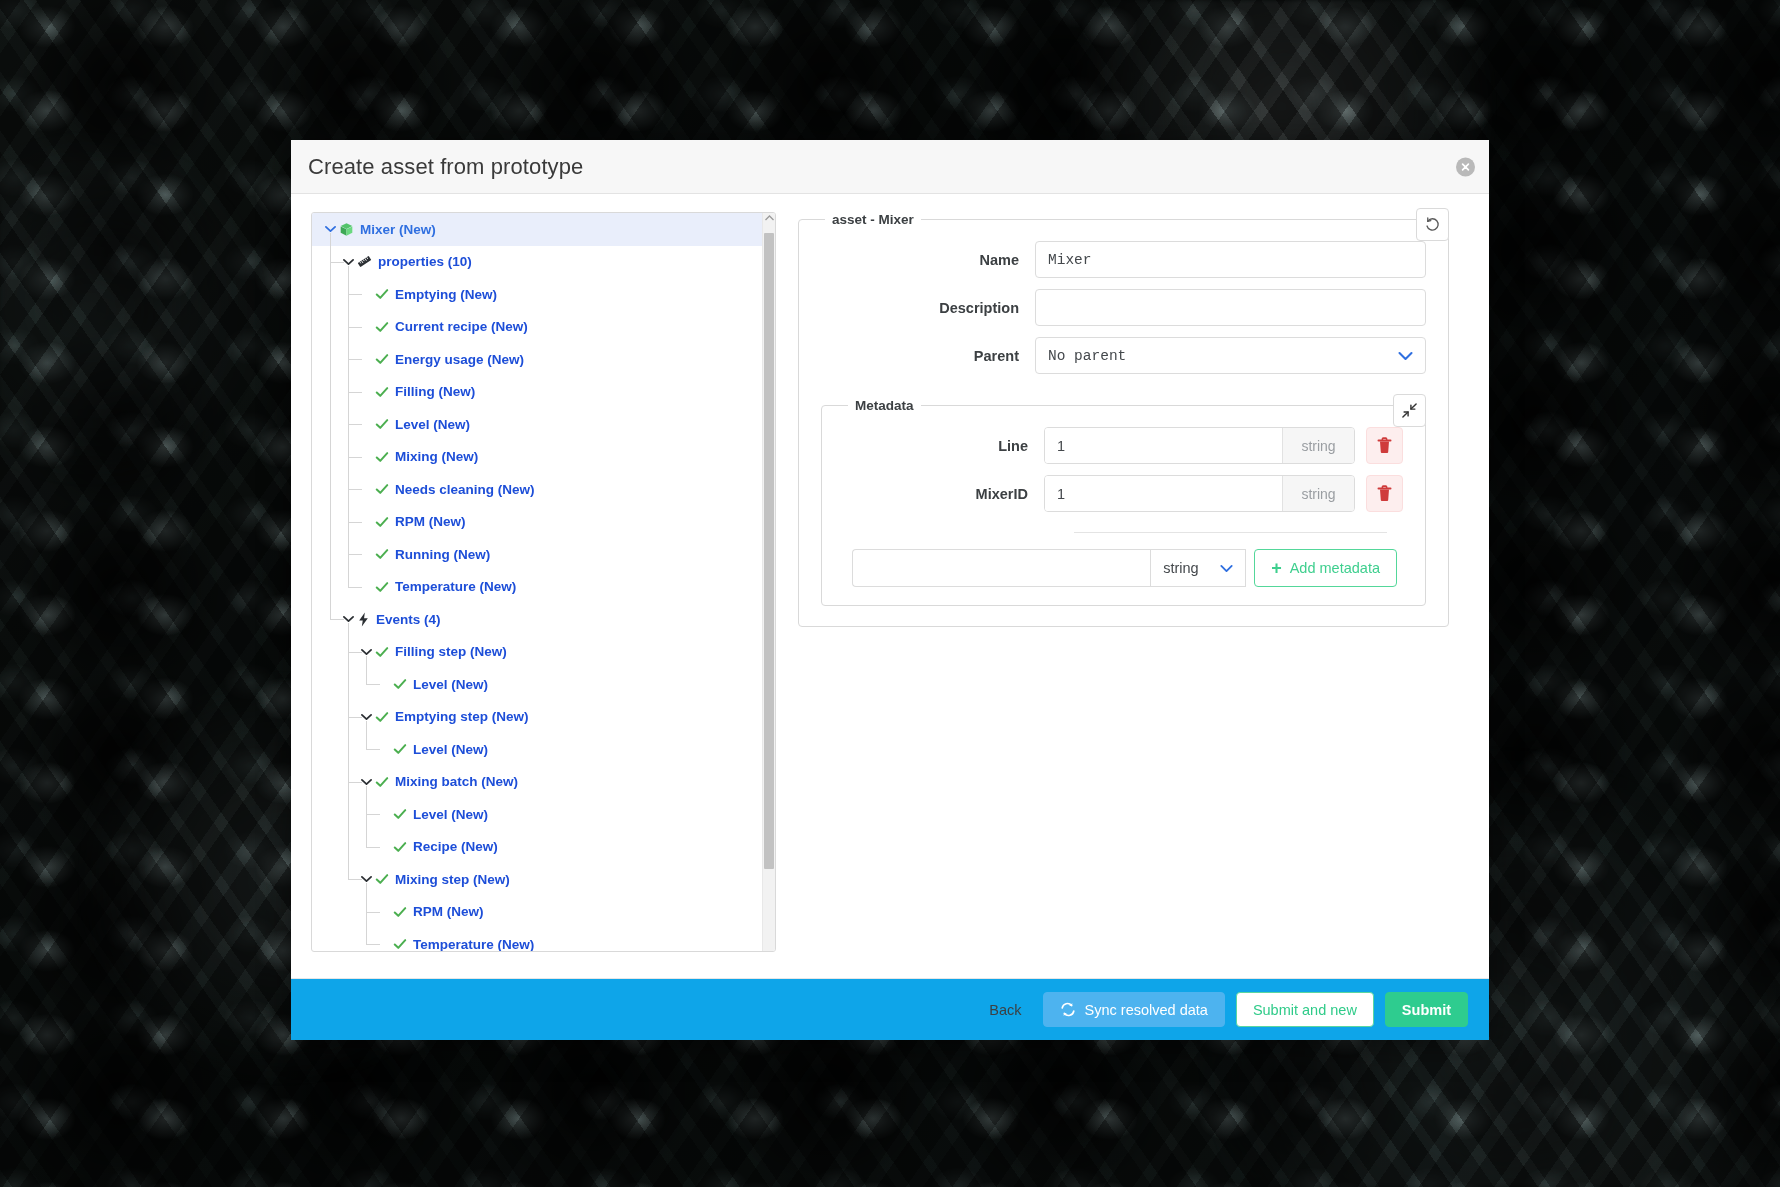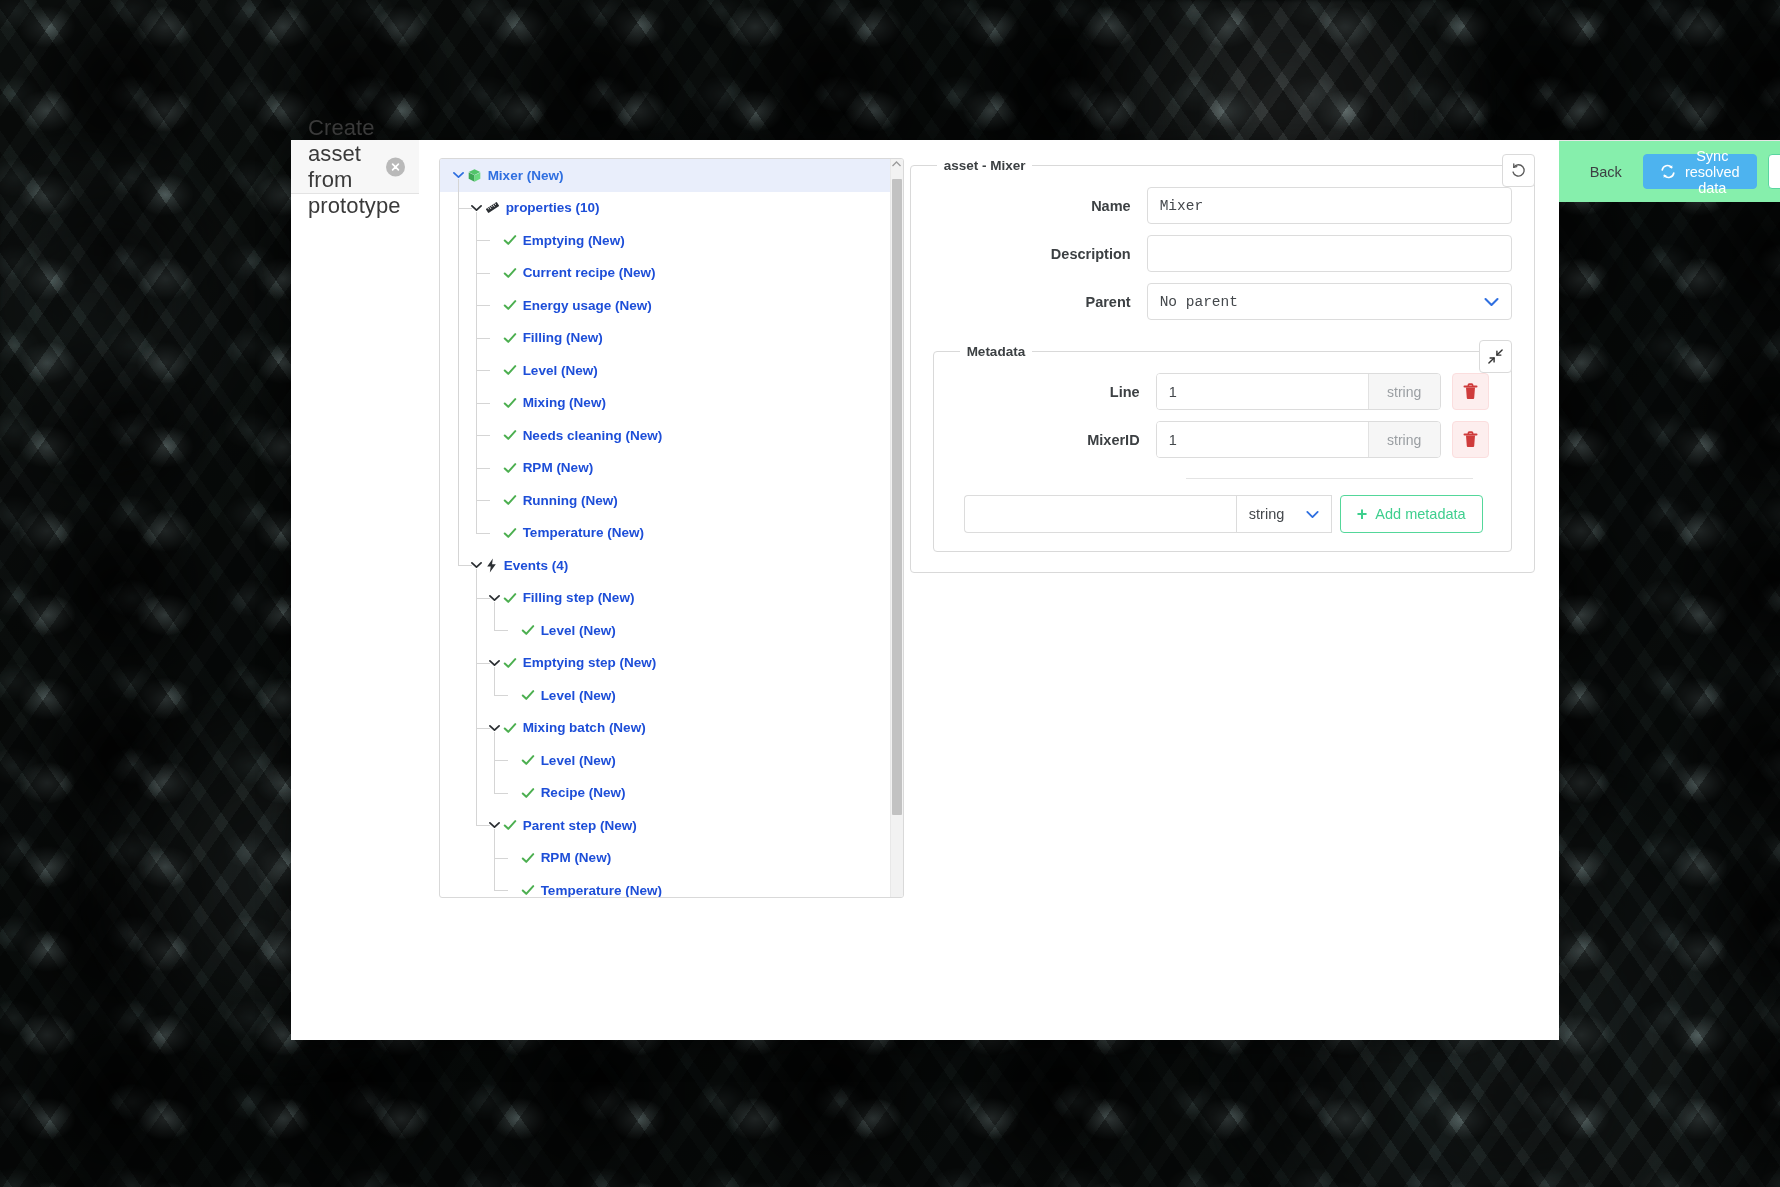--- a/index.html
+++ b/index.html
@@ -42,21 +42,21 @@
     filter: blur(2px);
   }
 
   
   #modal {
     position: absolute;
     left: 291px; top: 140px;
     width: 1198px; height: 900px;
     background: #ffffff;
     box-shadow: 0 6px 30px rgba(0,0,0,0.45);
-    display: flex; flex-direction: row;
+    display: flex; flex-direction: column;
   }
   .modal-header {
     height: 54px; flex: 0 0 54px;
     background: #f7f7f7;
     border-bottom: 1px solid #e3e3e3;
     display: flex; align-items: center;
     padding: 0 18px 0 17px;
     position: relative;
   }
   .modal-title {
@@ -69,22 +69,22 @@
     width: 19px; height: 19px; border-radius: 50%;
     background: #b9b9b9; border: none; cursor: pointer;
     display: flex; align-items: center; justify-content: center;
     padding: 0;
   }
   .close-btn svg { display: block; }
 
   .modal-body {
     flex: 1 1 auto;
     display: flex;
-    padding: 18px 20px 10px 20px;
-    gap: 4px;
+    padding: 18px 36px 10px 20px;
+    gap: 20px;
     min-height: 0;
     background: #fff;
   }
 
   
   .tree-panel {
     width: 465px; flex: 0 0 465px;
     border: 1px solid #d9d9d9;
     border-radius: 3px;
     background: #fff;
@@ -289,21 +289,21 @@
     padding: 0 16px;
     display: flex; align-items: center; gap: 8px;
     cursor: pointer;
     font-family: "Liberation Sans", sans-serif;
   }
   .add-meta-btn .plus { font-size: 18px; line-height: 1; font-weight: bold; }
 
   
   .modal-footer {
     flex: 0 0 62px; height: 62px;
-    background: #86efac;
+    background: #0ea5e9;
     border-top: 1px solid #e6e6e6;
     display: flex; align-items: center; justify-content: flex-end;
     gap: 11px;
     padding: 0 21px;
   }
   .btn {
     height: 35px; border-radius: 4px;
     font-size: 14.5px; cursor: pointer;
     display: inline-flex; align-items: center; gap: 9px;
     padding: 0 16px;
@@ -550,21 +550,21 @@
             <span class="caret">
               <svg width="11" height="8" viewBox="0 0 12 8">
                 <path d="M1 1.6 L6 6.4 L11 1.6" stroke="#2b2f33" stroke-width="1.9" fill="none" stroke-linecap="round" stroke-linejoin="round"></path>
               </svg>
             </span>
             <span class="ticon">
               <svg width="14" height="14" viewBox="0 0 16 16">
                 <path d="M2 8.6 L6 12.4 L14 3.6" stroke="#4caf50" stroke-width="2.3" fill="none" stroke-linecap="round" stroke-linejoin="round"></path>
               </svg>
             </span>
-            <span class="tlabel">Parent step (New)</span>
+            <span class="tlabel">Mixing step (New)</span>
           </div>
           <div class="tree-row" style="padding-left: 64px;">
             <span class="caret-spacer"></span>
             <span class="ticon">
               <svg width="14" height="14" viewBox="0 0 16 16">
                 <path d="M2 8.6 L6 12.4 L14 3.6" stroke="#4caf50" stroke-width="2.3" fill="none" stroke-linecap="round" stroke-linejoin="round"></path>
               </svg>
             </span>
             <span class="tlabel">RPM (New)</span>
           </div>

